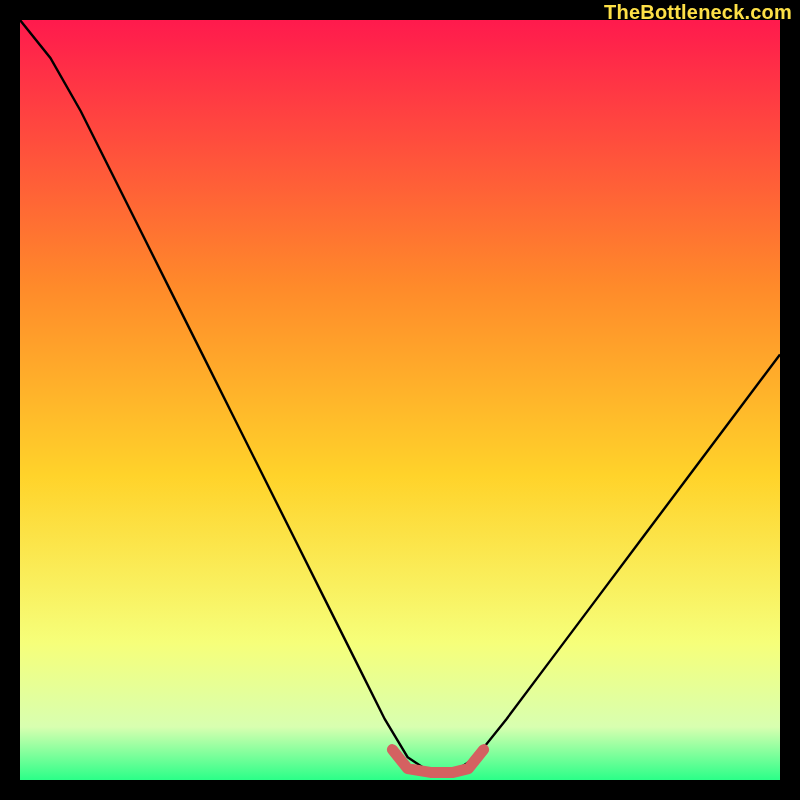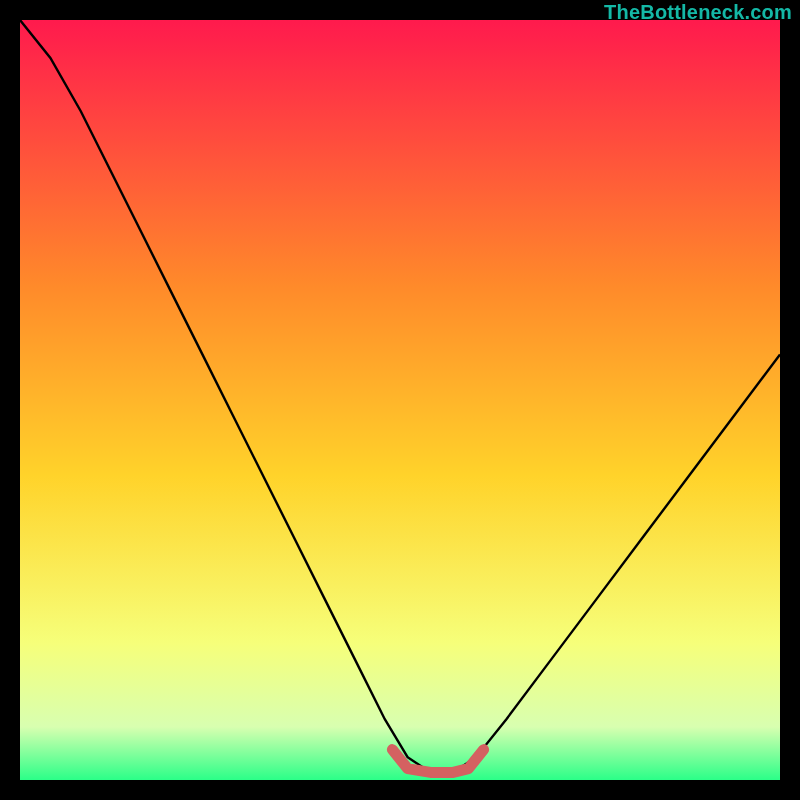--- a/index.html
+++ b/index.html
@@ -25,21 +25,21 @@
     height: 760px;
     box-sizing: border-box;
   }
   .watermark {
     position: absolute;
     top: 1px;
     right: 8px;
     font-family: Arial, Helvetica, sans-serif;
     font-size: 20px;
     font-weight: 600;
-    color: #14b8a6;
+    color: #fde047;
     letter-spacing: 0.2px;
     user-select: none;
   }
   svg {
     display: block;
   }
 </style>
 </head>
 <body>
 

